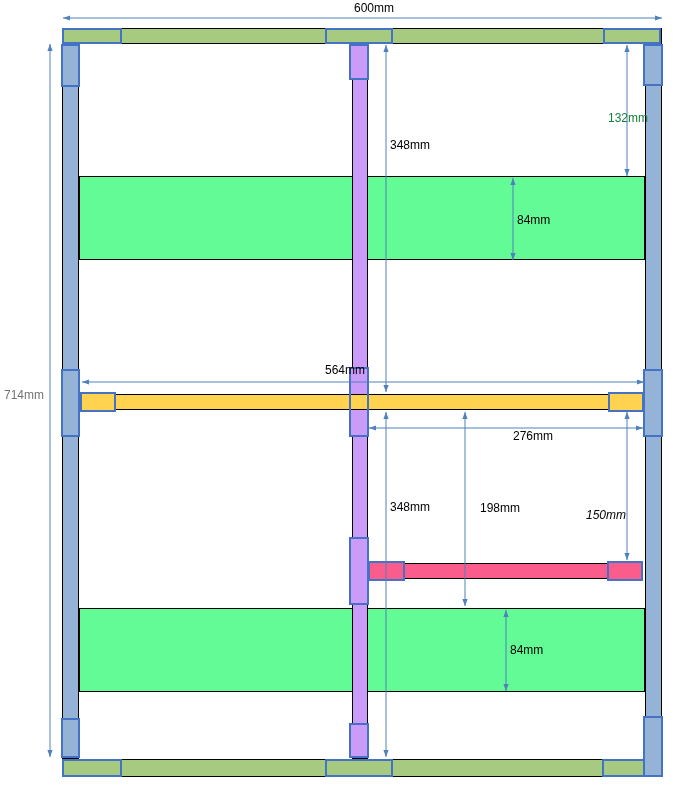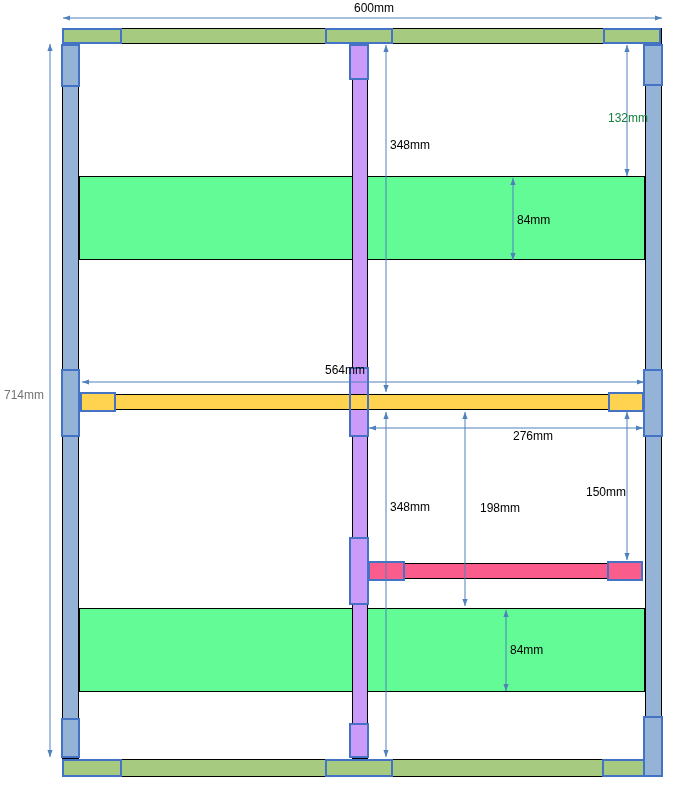--- a/index.html
+++ b/index.html
@@ -112,15 +112,15 @@
     </svg>
     <div class="dim-label" style="top: 2px; left: 374px; color: rgb(0, 0, 0); transform: translateX(-50%);">600mm</div>
     <div class="dim-label" style="top: 389px; left: 4px; color: #737373;">714mm</div>
     <div class="dim-label" style="top: 112px; left: 628px; color: #15803d; transform: translateX(-100%); margin-left: 20px;">132mm</div>
     <div class="dim-label" style="top: 139px; left: 390px; color: rgb(0, 0, 0);">348mm</div>
     <div class="dim-label" style="top: 214px; left: 517px; color: rgb(0, 0, 0);">84mm</div>
     <div class="dim-label" style="top: 364px; left: 365px; color: rgb(0, 0, 0); transform: translateX(-100%);">564mm</div>
     <div class="dim-label" style="top: 430px; left: 513px; color: rgb(0, 0, 0); transform: translateX(-50%); margin-left: 20px;">276mm</div>
     <div class="dim-label" style="top: 501px; left: 390px; color: rgb(0, 0, 0);">348mm</div>
     <div class="dim-label" style="top: 502px; left: 480px; color: rgb(0, 0, 0);">198mm</div>
-    <div class="dim-label" style="top: 486px; left: 626px; color: rgb(0, 0, 0); transform: translateX(-100%);">150mm</div>
+    <div class="dim-label" style="top: 509px; left: 626px; color: rgb(0, 0, 0); transform: translateX(-100%); font-style: italic;">150mm</div>
     <div class="dim-label" style="top: 644px; left: 510px; color: rgb(0, 0, 0);">84mm</div>
   </div>
 
 </body></html>

